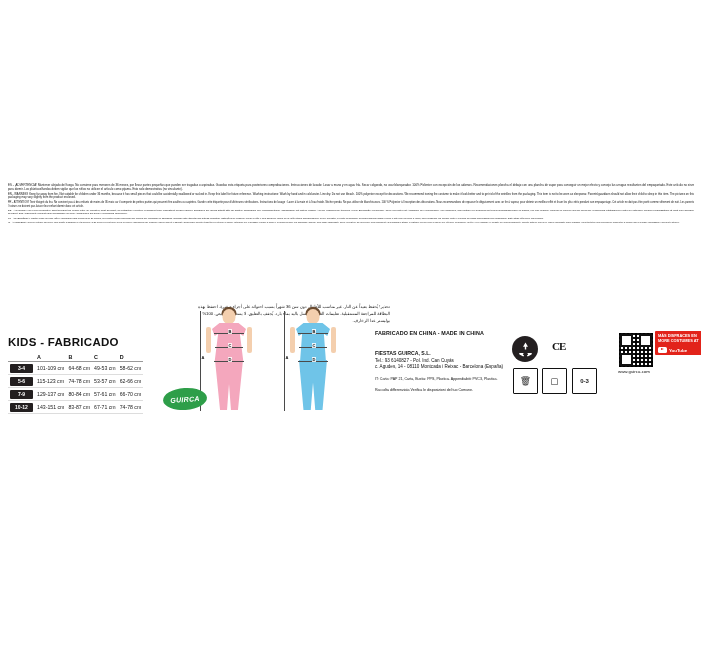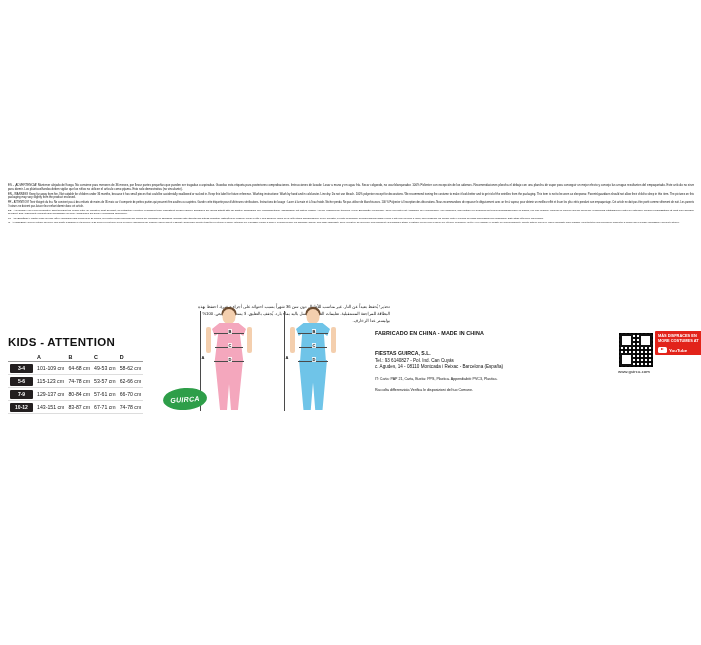--- a/index.html
+++ b/index.html
@@ -412,21 +412,21 @@
     <p class="warn-para p4">DE - ACHTUNG! Von Feuer fernhalten. Nicht geeignet für Kinder unter 36 Monaten; nicht geeignet, da enthaltene Kleinteile verschluckt oder eingeatmet werden können. Bewahren Sie dieses Etikett bitte für spätere Rückfragen auf. Waschanleitung: Handwäsche mit kaltem Wasser. Auf der Wäscheleine trocknen. Keine Bleichmittel verwenden. 100% Polyester mit Ausnahme der Verzierungen. Wir empfehlen, das Kostüm vor Gebrauch mit einem Dampfbügeleisen zu bügeln, um eine bessere Wirkung zu erzielen und die durch die Verpackung entstandenen Falten zu entfernen. Dieses Kleidungsstück ist nicht zum Schlafen geeignet. Das Abgebildete Produkt kann geringfügig von dem Abbildungen auf dieser Verpackung abweichen.</p>
     <p class="warn-para p5">PT - ADVERTÊNCIA! Manter longe do fogo. Não é adequado para menores de 36 meses, por conter peças pequenas que podem ser engolidas ou aspiradas. Guardar esta etiqueta para futuras consultas. Instruções de lavagem: Lavar à mão e com água fria. Secar ao ar. Não utilizar branqueadores. 100% Poliéster, excepto os adornos. Recomendamos passar a ferro o fato com um ferro a vapor, para conseguir um melhor efeito e eliminar as rugas provocadas pela embalagem. Este artigo não serve para dormir.</p>
     <p class="warn-para p6">IT - AVVERTENZA! Tenere lontano dal fuoco. Non adatto a bambini di età inferiore ai 36 mesi per contenere pezzi di piccole dimensioni che possono essere ingeriti o aspirati. Conservare questa etichetta per ulteriori verifiche. Istruzioni per il lavaggio: Lavare a mano e in acqua fredda. Far asciugare appeso. Non usare sbiancanti. 100% poliestere ad eccezione degli ornamenti. Si consiglia di stirare il costume con un ferro a vapore per ottenere un migliore effetto e per eliminare le piegate del confezionamento. Questo articolo non deve essere indossato come pigiama. I genitori/tutori non dovrebbero consentire a proprio figli di dormire indossando il presente articolo.</p>
   </div>
 
   <div class="arabic">تحذير! يُحفظ بعيداً عن النار. غير مناسب للأطفال دون سن 36 شهراً بسبب احتوائه على أجزاء صغيرة. احتفظ بهذه البطاقة للمراجعة المستقبلية. تعليمات الغسيل: يُغسل باليد بماء بارد. يُجفف بالتعليق. لا يستخدم المبيض. 100% بوليستر عدا الزخارف.</div>
 
   <div class="lower">
 
     <div class="sizes">
-      <div class="sizes-title">KIDS - ATTENTION</div>
+      <div class="sizes-title">KIDS - FABRICADO</div>
       <table class="size-table">
         <thead>
           <tr>
             <th class="blank"></th>
             <th>A</th>
             <th>B</th>
             <th>C</th>
             <th>D</th>
           </tr>
         </thead>
@@ -504,20 +504,37 @@
 
     <div class="mfg">
       <div class="mfg-title">FABRICADO EN CHINA - MADE IN CHINA</div>
       <div class="mfg-company">FIESTAS GUIRCA, S.L.</div>
       <div class="mfg-line">Tel.: 93 6140827 - Pol. Ind. Can Cuyás</div>
       <div class="mfg-line">c. Agudes, 14 - 08110 Montcada i Reixac - Barcelona (España)</div>
       <div class="mfg-mat">IT: Carta: PAP 21, Carta, Bustia: PPS, Plastica. Appendiabiti: PVC3, Plastica.</div>
       <div class="mfg-mat">Raccolta differenziata Verifica le disposizioni del tuo Comune.</div>
     </div>
 
+    <div class="symbols">
+      <div class="recycle-circle">
+        <svg viewBox="0 0 24 24" aria-hidden="true">
+          <path d="M12 2 L15.5 8 H13 V12 H11 V8 H8.5 Z" fill="#ffffff"></path>
+          <path d="M3 17 L9.5 17 L8.2 19.2 L10 20.3 L8.9 22 L3.5 19 Z" fill="#ffffff"></path>
+          <path d="M21 17 L14.5 17 L15.8 19.2 L14 20.3 L15.1 22 L20.5 19 Z" fill="#ffffff"></path>
+        </svg>
+      </div>
+      <div class="ce-mark">CE</div>
+      <div class="bin-icon">
+          <span class="icon-mini">🗑</span>
+        </div>
+      <div class="box-icon">
+          <span class="icon-mini">▢</span>
+        </div>
+      <div class="age-icon">0-3</div>
+    </div>
 
     <div class="promo">
       <div class="qr">
           <div class="qr-mark3"></div>
         </div>
       <div class="guirca-url">www.guirca.com</div>
       <div class="promo-banner">
         <div class="promo-line">MÁS DISFRACES EN</div>
         <div class="promo-line">MORE COSTUMES AT</div>
         <div class="yt-row">

